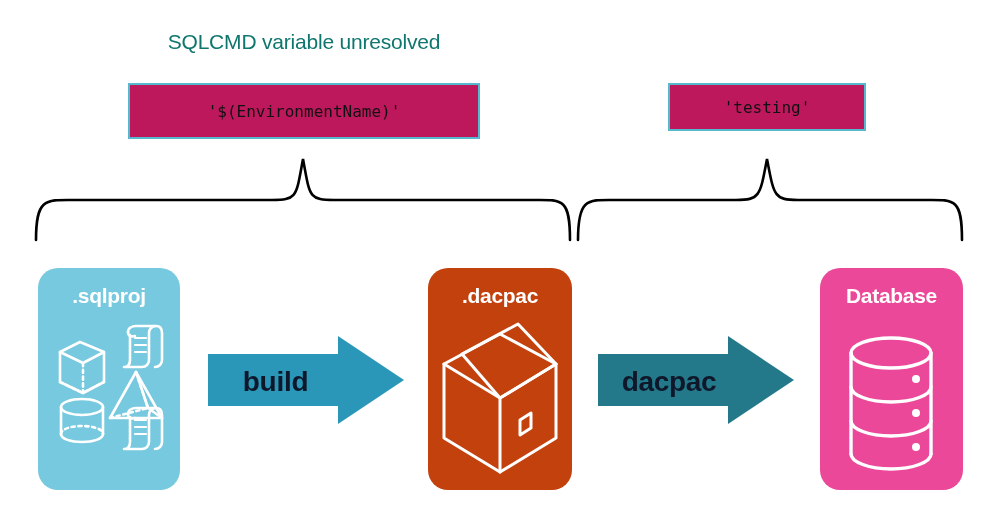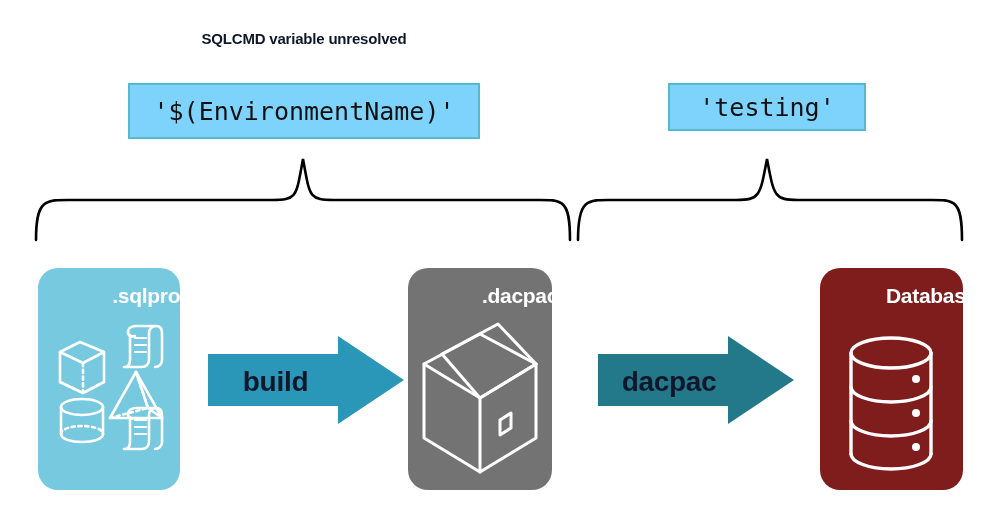--- a/index.html
+++ b/index.html
@@ -20,41 +20,41 @@
     position: absolute;
     left: 0; top: 0;
     width: 1000px;
     height: 522px;
   }
 
   
   .caption {
     position: absolute;
     font-family: "Liberation Sans", sans-serif;
-    font-weight: bold;
-    font-size: 15px;
-    color: #0f172a;
+    font-weight: normal;
+    font-size: 21px;
+    color: #0f766e;
     letter-spacing: -0.2px;
     text-align: center;
     white-space: nowrap;
   }
   #caption-left  { left: 0px;   top: 30px; width: 608px; }
   #caption-right { left: 568px; top: 30px; width: 400px; }
 
   
   .value-box {
     position: absolute;
     box-sizing: border-box;
     border: 2px solid #56B9CE;
-    background: #7dd3fc;
+    background: #be185d;
     display: flex;
     align-items: center;
     justify-content: center;
     font-family: "DejaVu Sans Mono", "Liberation Mono", monospace;
-    font-size: 25px;
+    font-size: 16px;
     color: #111111;
     letter-spacing: 0px;
     white-space: nowrap;
   }
   #value-box-left  { left: 128px; top: 83px; width: 352px; height: 56px; }
   #value-box-right { left: 668px; top: 83px; width: 198px; height: 48px; }
 
   
   .brace-layer {
     position: absolute;
@@ -64,36 +64,35 @@
   }
 
   
   .card {
     position: absolute;
     border-radius: 20px;
     top: 268px;
     height: 222px;
   }
   #card-sqlproj  { left: 38px;  width: 142px; background: #76C9DE; }
-  #card-dacpac   { left: 408px; width: 144px; background: #737373; }
-  #card-database { left: 820px; width: 143px; background: #7f1d1d; }
+  #card-dacpac   { left: 428px; width: 144px; background: #c2410c; }
+  #card-database { left: 820px; width: 143px; background: #ec4899; }
 
   .card-title {
     position: absolute;
     top: 16px;
     left: 0;
     width: 100%;
     text-align: center;
     font-family: "Liberation Sans", sans-serif;
     font-weight: bold;
     font-size: 21px;
     color: #ffffff;
     letter-spacing: -0.3px;
     white-space: nowrap;
-    padding-left: 40px;
   }
 
   .card-art {
     position: absolute;
     left: 0;
     width: 100%;
   }
   #art-sqlproj  { top: 52px;  height: 135px; }
   #art-dacpac   { top: 48px;  height: 175px; }
   #art-database { top: 55px;  height: 170px; }

